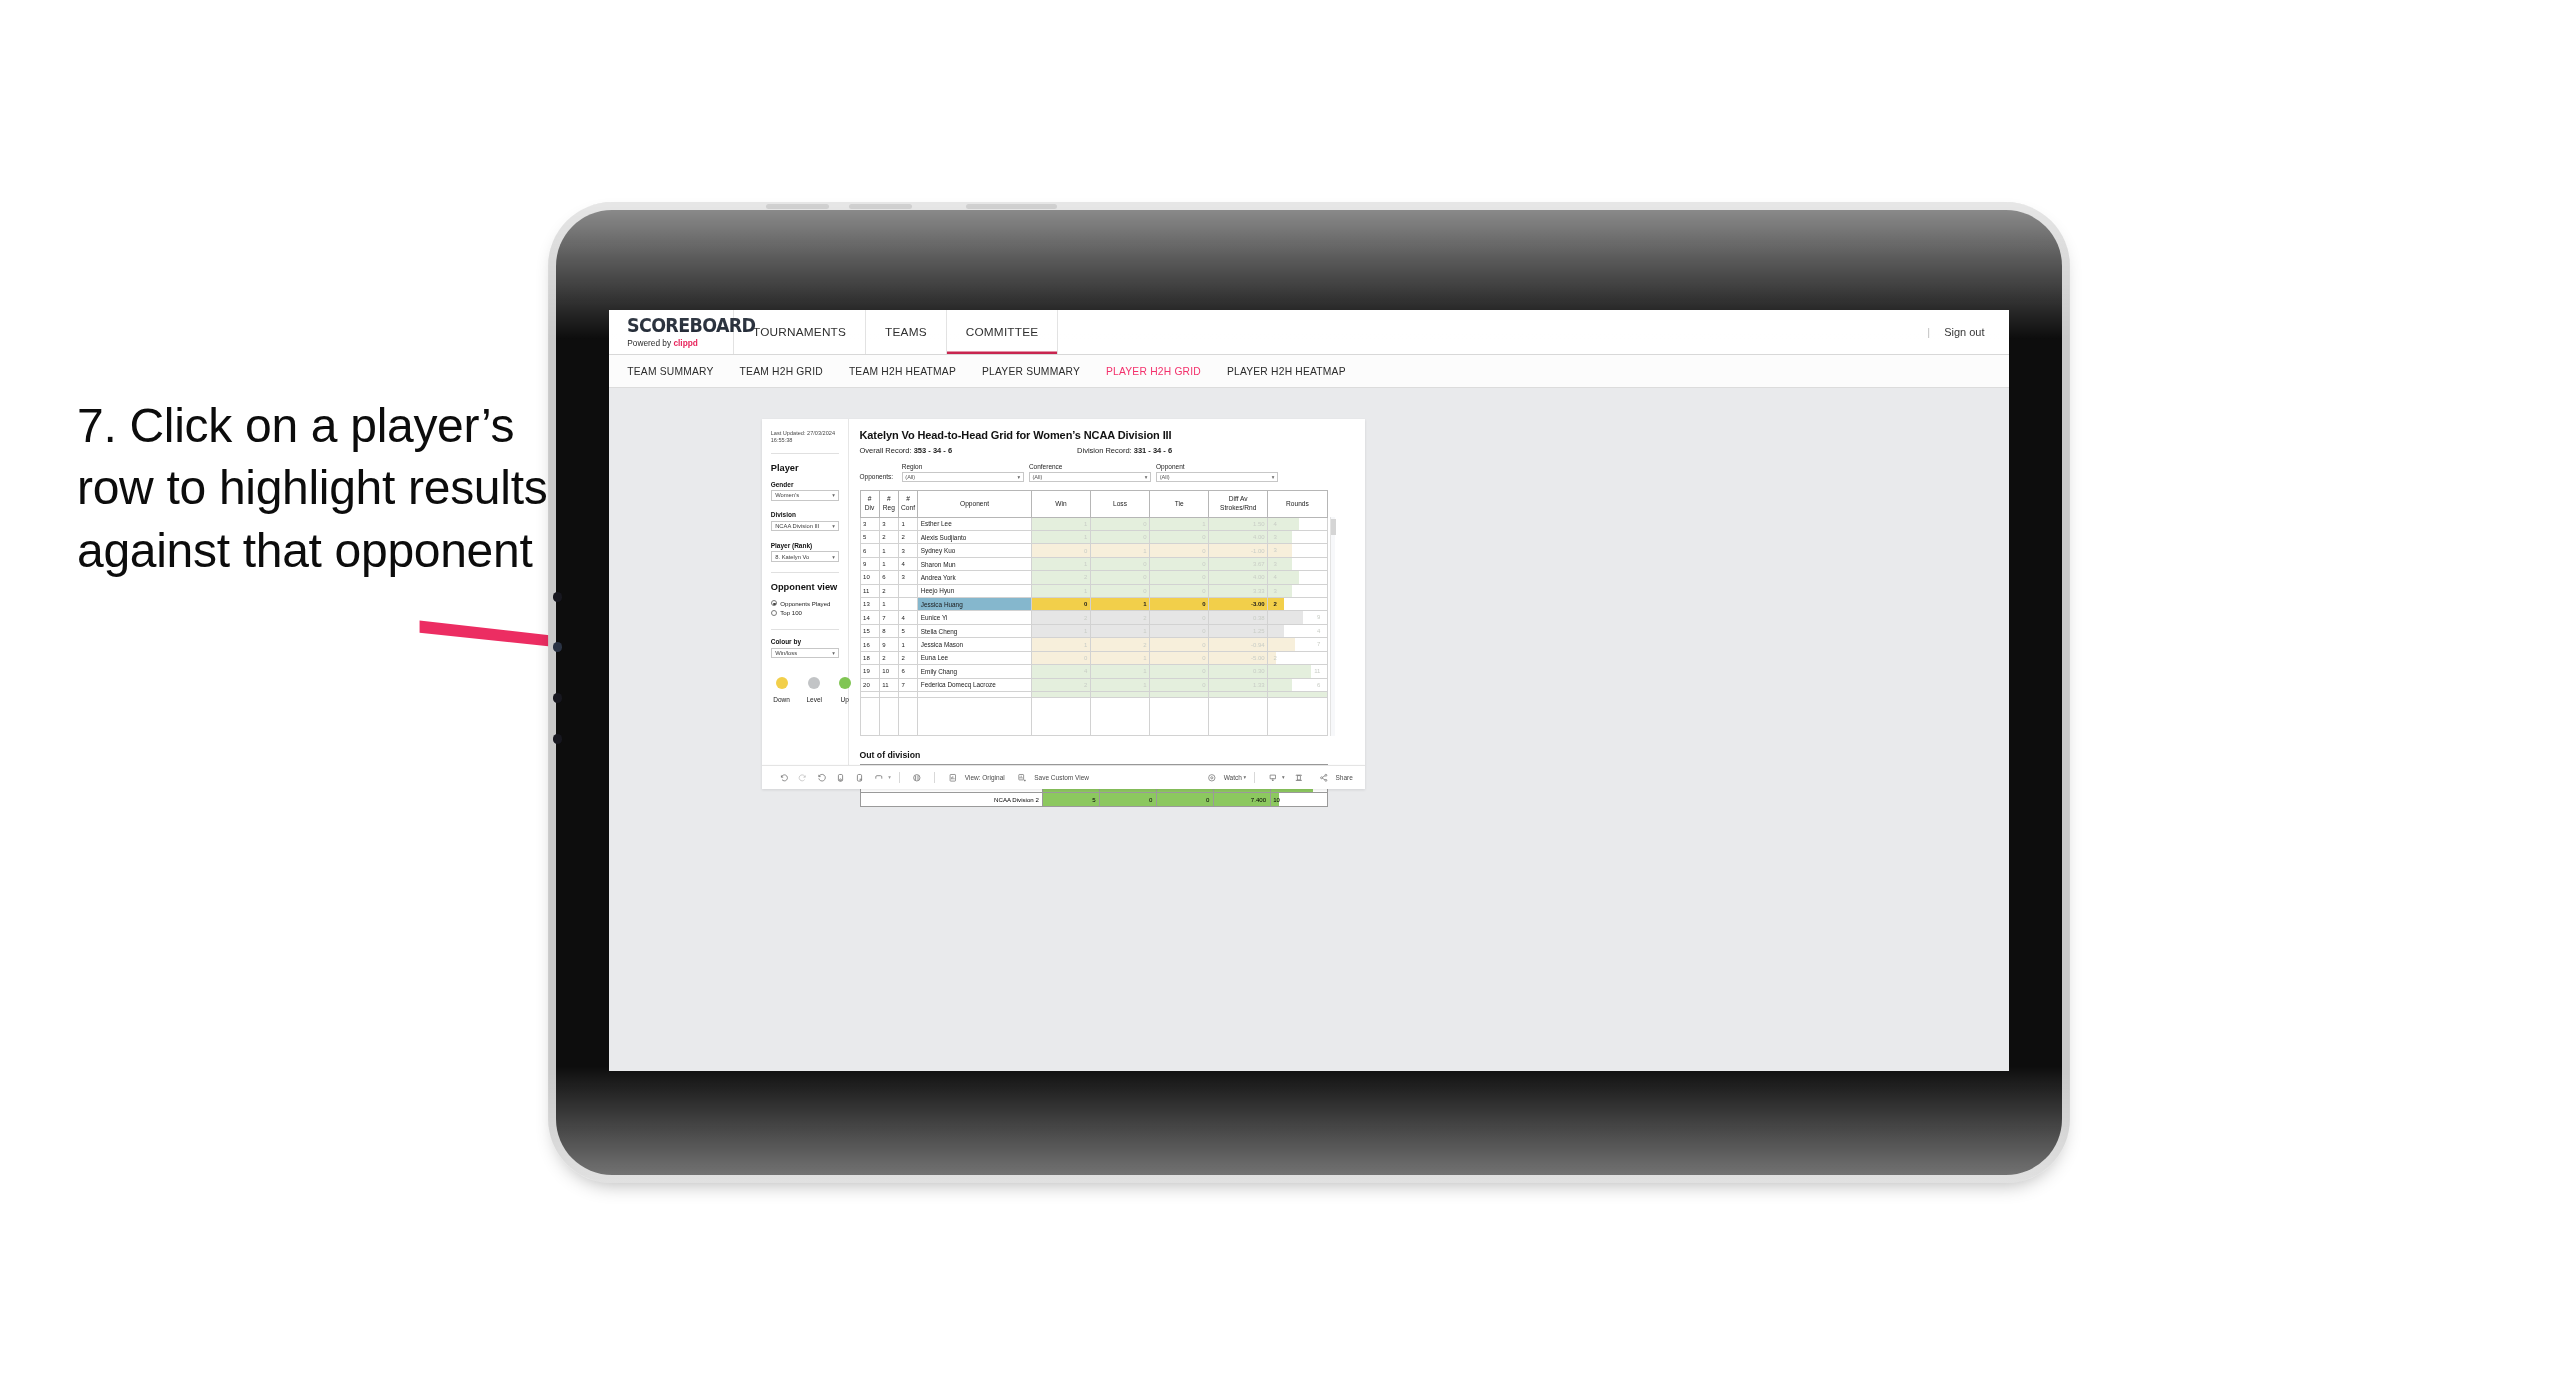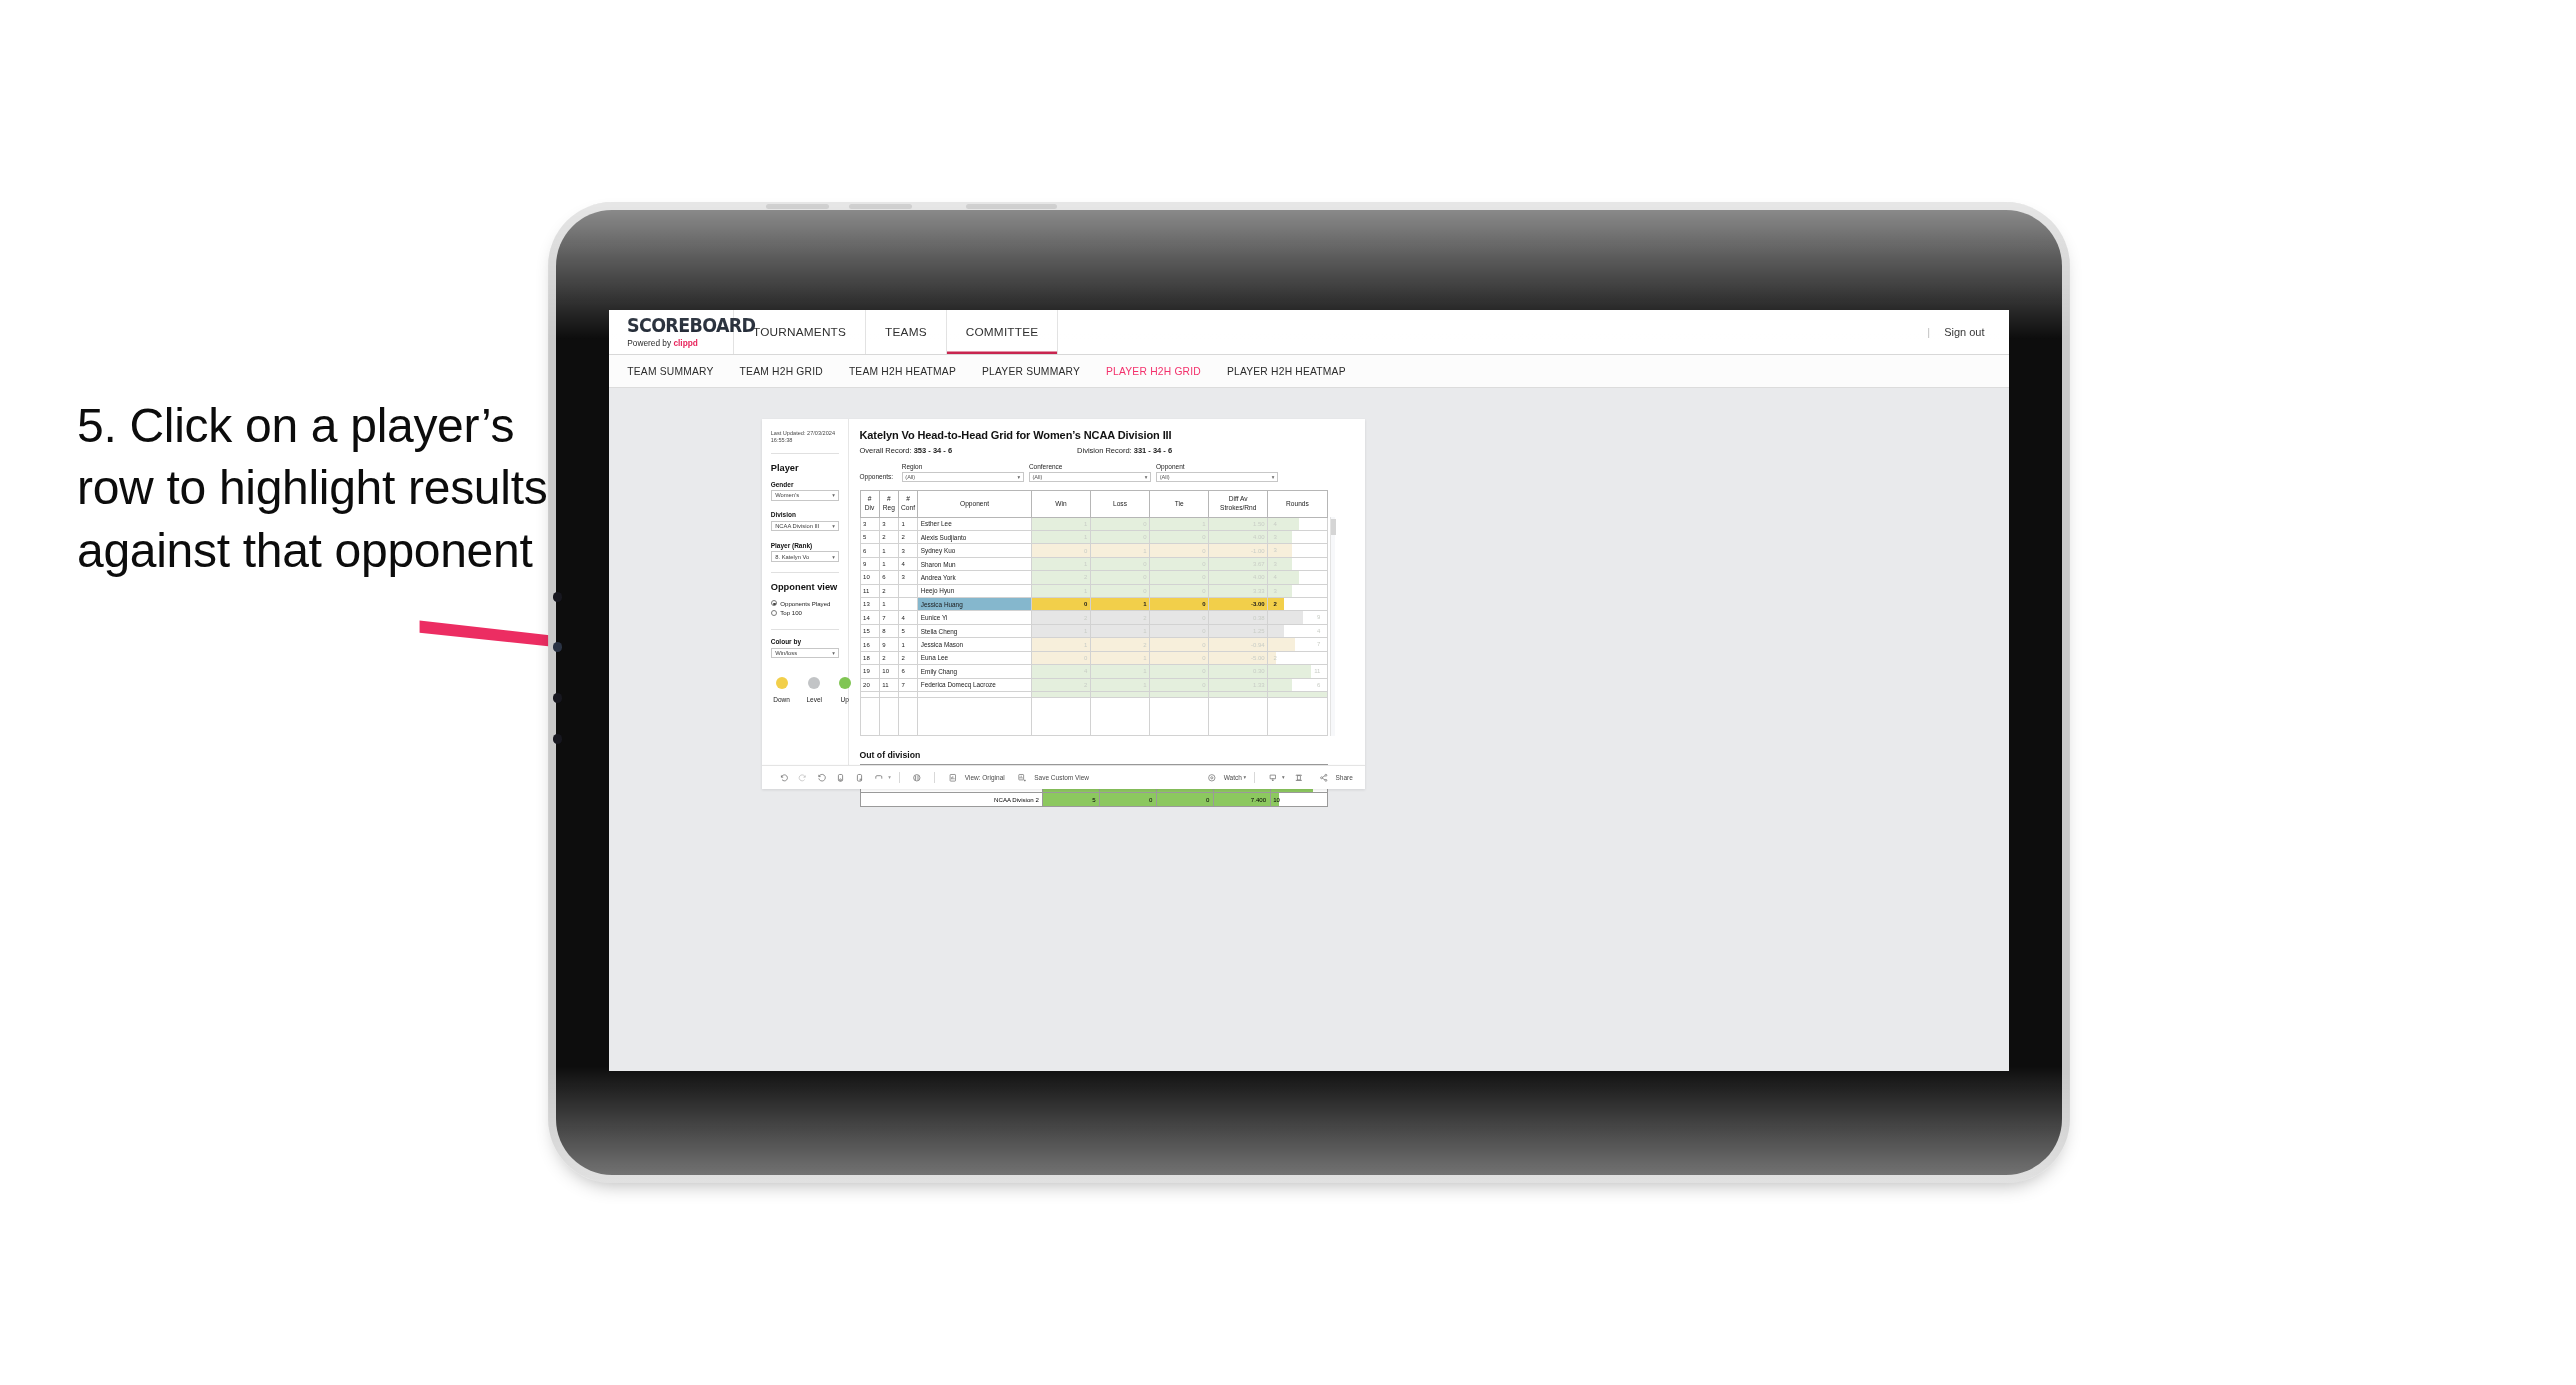--- a/index.html
+++ b/index.html
@@ -202,21 +202,21 @@
   .tb-ico { width: 19px; display:flex; justify-content:center; align-items:center; }
   .tb-txt { font-size: 6.5px; color:#4a4a4a; margin-left: 2.6px; white-space: nowrap; }
   .tb-div { width: 0.9px; height: 11.4px; background: #d8d8d8; margin: 0 7.9px; }
   .tb-grow { flex: 1; }
 </style>
 </head>
 <body>
 
 <div id="root">
 
-  <div class="caption">5. Click on a player’s row to highlight results against that opponent</div>
+  <div class="caption">7. Click on a player’s row to highlight results against that opponent</div>
 
   <div class="arrow-wrap">
     <svg width="707" height="122" viewBox="0 0 810 140">
       <path d="M0 30 L700 110 L700 84 L790 118 L700 142 L700 118 L0 44 Z" fill="#ec2d62" transform="translate(0,-10)"></path>
     </svg>
   </div>
 
   <div class="tablet">
     <div class="btn-top" style="left:210px; width:63px;"></div>
     <div class="btn-top" style="left:293px; width:63px;"></div>

